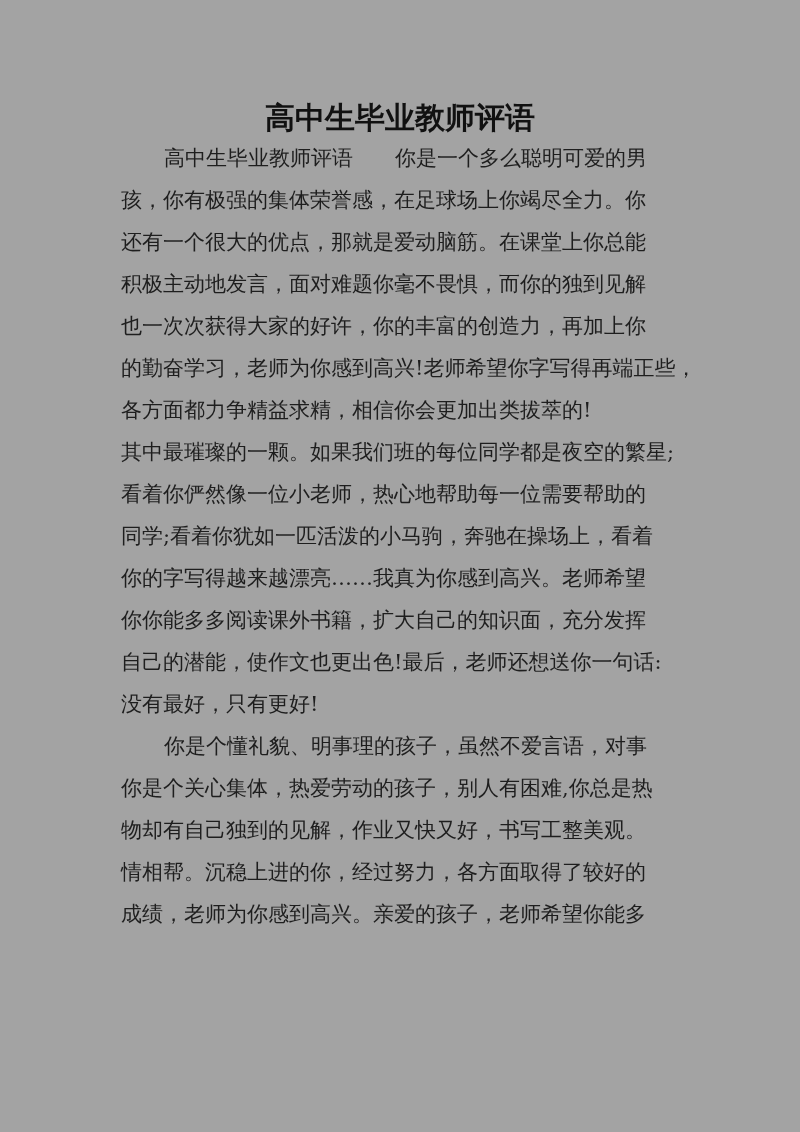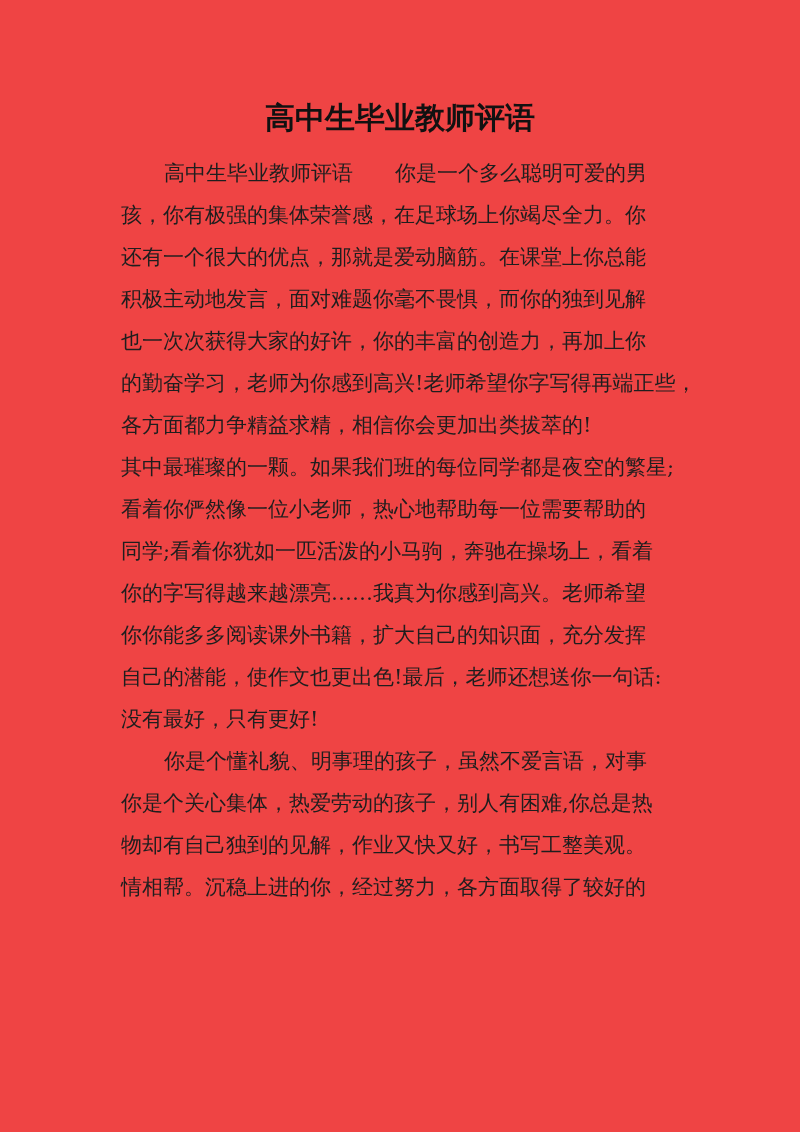--- a/index.html
+++ b/index.html
@@ -13,37 +13,37 @@
       position: relative;
       overflow: hidden;
       font-family: "DejaVu Serif", "Liberation Serif", serif;
       color: #1a1a1a;
     }
     .page {
       position: absolute;
       left: 0; top: 0;
       width: 800px;
       height: 1132px;
-      background: #ef4444;
+      background: #a3a3a3;
     }
     .title {
       position: absolute;
       top: 96px;
       left: 0;
       width: 800px;
       text-align: center;
       font-size: 30px;
       line-height: 44px;
       font-weight: bold;
       color: #111111;
       letter-spacing: 0px;
     }
     .body {
       position: absolute;
-      top: 152px;
+      top: 137px;
       left: 121px;
       width: 560px;
     }
     .line {
       display: block;
       height: 42px;
       line-height: 42px;
       font-size: 21px;
       white-space: nowrap;
       color: #1e1e1e;
@@ -72,14 +72,15 @@
     <span class="line">同学;看着你犹如一匹活泼的小马驹，奔驰在操场上，看着</span>
     <span class="line">你的字写得越来越漂亮……我真为你感到高兴。老师希望</span>
     <span class="line">你你能多多阅读课外书籍，扩大自己的知识面，充分发挥</span>
     <span class="line">自己的潜能，使作文也更出色!最后，老师还想送你一句话:</span>
     <span class="line">没有最好，只有更好!</span>
 
     <span class="line indent">你是个懂礼貌、明事理的孩子，虽然不爱言语，对事</span>
     <span class="line">你是个关心集体，热爱劳动的孩子，别人有困难,你总是热</span>
     <span class="line">物却有自己独到的见解，作业又快又好，书写工整美观。</span>
     <span class="line">情相帮。沉稳上进的你，经过努力，各方面取得了较好的</span>
+    <span class="line">成绩，老师为你感到高兴。亲爱的孩子，老师希望你能多</span>
   </div>
 </div>
 
 </body></html>

